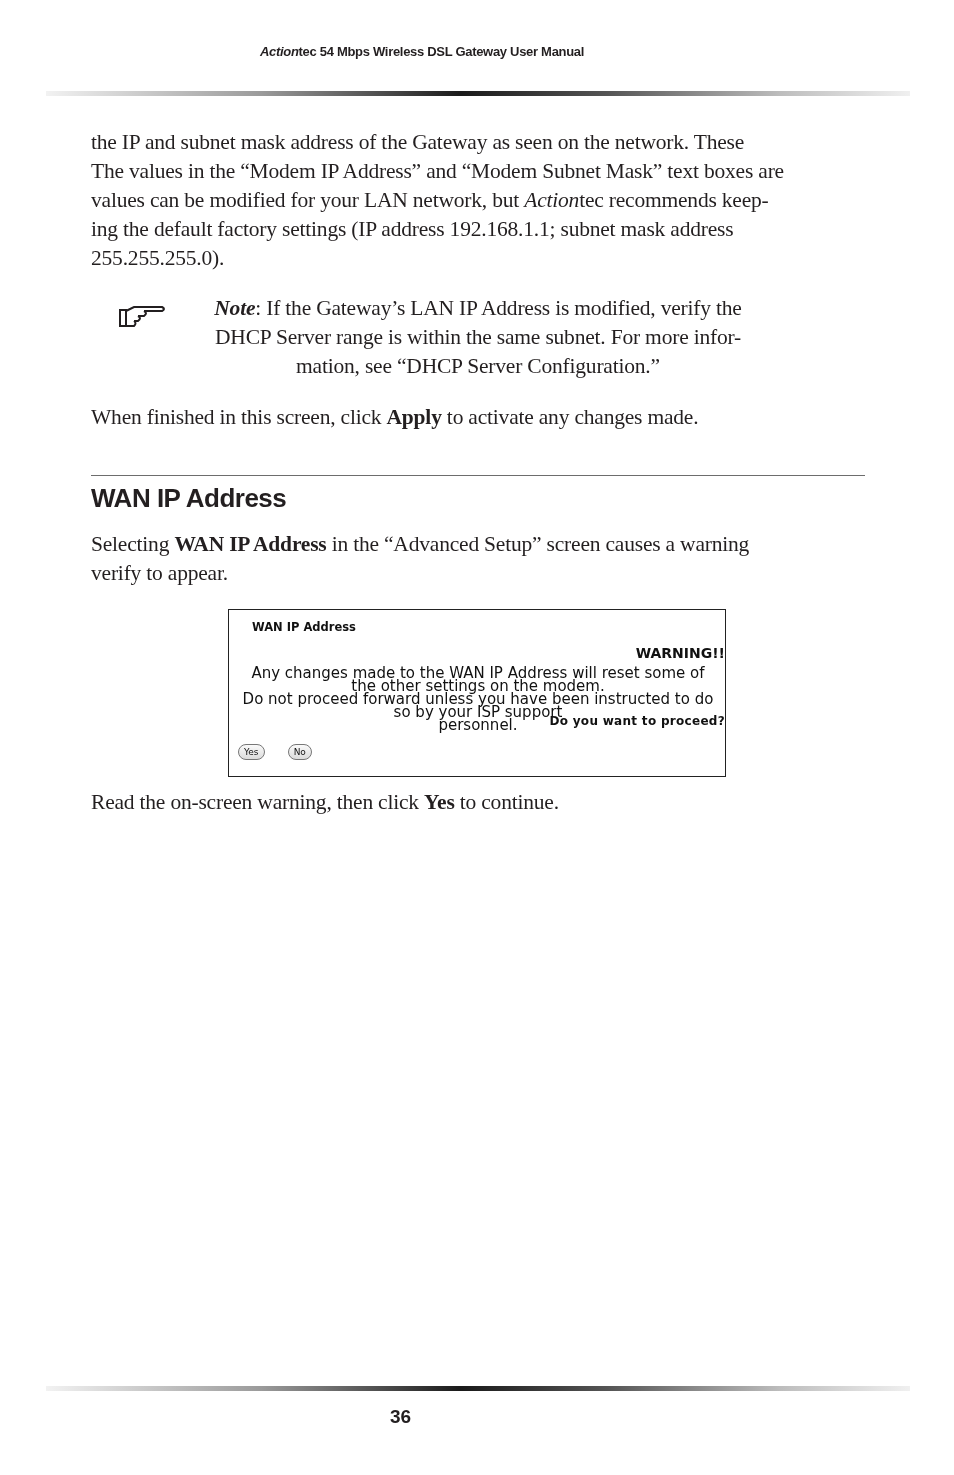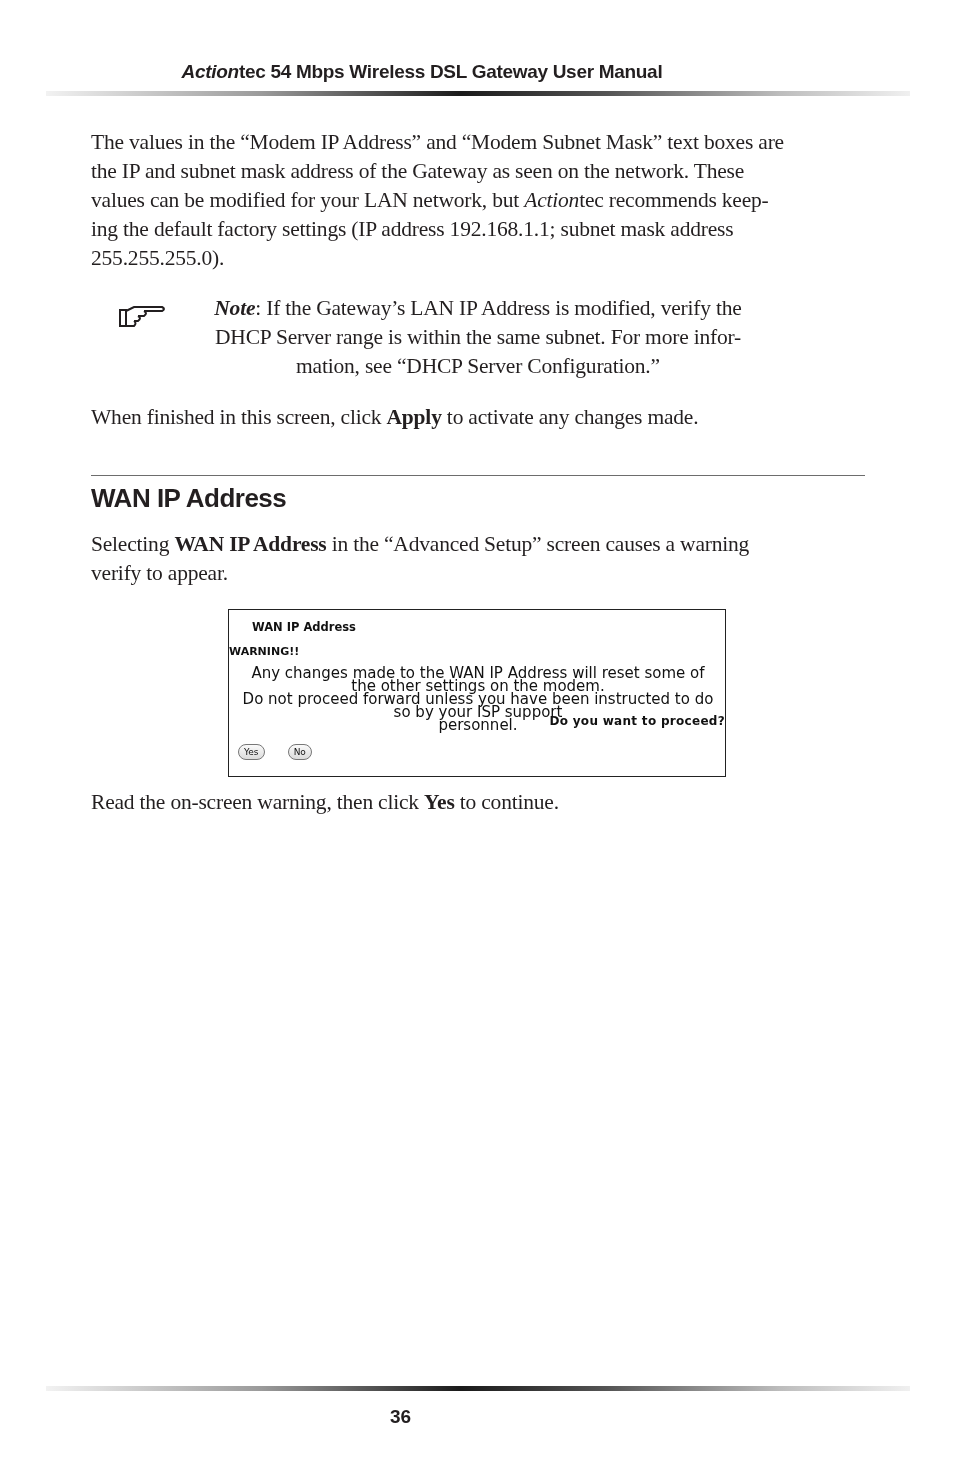--- a/index.html
+++ b/index.html
@@ -1,19 +1,19 @@
 <!DOCTYPE html>
 <html><head>
 <meta charset="utf-8">
 <style>
   html, body { margin: 0; padding: 0; background: #ffffff; }
   body { width: 954px; height: 1475px; position: relative; overflow: hidden; color: #231f20; }
   .header-title {
     position: absolute; top: 44px; left: 0; width: 844px; text-align: center;
-    font-family: "Liberation Sans", sans-serif; font-weight: bold; font-size: 19px; letter-spacing: -0.3px; margin-top: 17px;
+    font-family: "Liberation Sans", sans-serif; font-weight: bold; font-size: 13px; letter-spacing: -0.3px;
   }
   .header-title i { font-style: italic; }
   .rule-grad {
     position: absolute; left: 46px; width: 864px; height: 5px;
     background: linear-gradient(to right, #f2f2f2 0%, #9a9a9a 25%, #1a1a1a 48%, #555 65%, #bdbdbd 85%, #f0f0f0 100%);
   }
   .rule-top { top: 91px; }
   .rule-bottom { top: 1386px; }
   .body-text {
     position: absolute; left: 91px; width: 770px;
@@ -30,21 +30,21 @@
   .section-heading {
     position: absolute; left: 91px; top: 483px;
     font-family: "Liberation Sans", sans-serif; font-weight: bold; font-size: 26px; letter-spacing: -0.5px;
   }
   .dialog {
     position: absolute; left: 228px; top: 609px; width: 498px; height: 168px;
     border: 1px solid #222; box-sizing: border-box; background: #fff;
     font-family: "DejaVu Sans", sans-serif; color: #111;
   }
   .dlg-title { position: absolute; left: 23px; top: 10px; font-size: 11.5px; font-weight: bold; }
-  .dlg-warning { position: absolute; left: 0; width: 100%; top: 35px; text-align: left; font-size: 11px; font-weight: bold; }
+  .dlg-warning { position: absolute; left: 0; width: 100%; top: 35px; text-align: right; font-size: 14px; font-weight: bold; }
   .dlg-msg { position: absolute; left: 10px; width: 478px; top: 57px; text-align: center; font-size: 15px; line-height: 13px; }
   .dlg-question { position: absolute; left: 0; width: 100%; top: 104px; text-align: right; font-size: 12px; font-weight: bold; letter-spacing: 0.3px; }
   .dlg-buttons { position: absolute; left: 0; width: 100%; top: 130px; text-align: left; }
   .dlg-btn {
     display: inline-block; font-family: "DejaVu Sans", sans-serif; font-size: 9px; padding: 2px 5px;
     border: 1px solid #777; border-radius: 9px; background: linear-gradient(#fafafa, #dcdcdc); margin: 0 9px; color: #111;
   }
   .page-number {
     position: absolute; top: 1406px; left: 0; width: 801px; text-align: center;
     font-family: "Liberation Sans", sans-serif; font-weight: bold; font-size: 19px;
@@ -52,22 +52,22 @@
 </style>
 </head>
 <body>
 
 <div class="header-title">
   <i>Action</i><span>tec 54 Mbps Wireless DSL Gateway User Manual</span>
 </div>
 <div class="rule-grad rule-top"></div>
 
 <div class="body-text" style="top:128px;">
+  <p>the IP and subnet mask address of the Gateway as seen on the network. These</p>
   <p>The values in the “Modem IP Address” and “Modem Subnet Mask” text boxes are</p>
-  <p>the IP and subnet mask address of the Gateway as seen on the network. These</p>
   <p><span>values can be modified for your LAN network, but </span><i>Action</i><span>tec recommends keep-</span></p>
   <p>ing the default factory settings (IP address 192.168.1.1; subnet mask address</p>
   <p>255.255.255.0).</p>
 </div>
 
 <div class="note">
   <svg class="note-icon" viewBox="0 0 50 30">
     <path d="M2 10 L8 10 L8 26 L2 26 Z" fill="none" stroke="#231f20" stroke-width="2"></path>
     <path d="M8 11 L16 7 L44 7 Q48 9 44 11 L26 11 M26 11 Q30 13 26 16 L20 16 M20 16 Q24 18 20 21 L16 21 M16 21 Q19 23 16 26 L8 26" fill="none" stroke="#231f20" stroke-width="2"></path>
   </svg>

